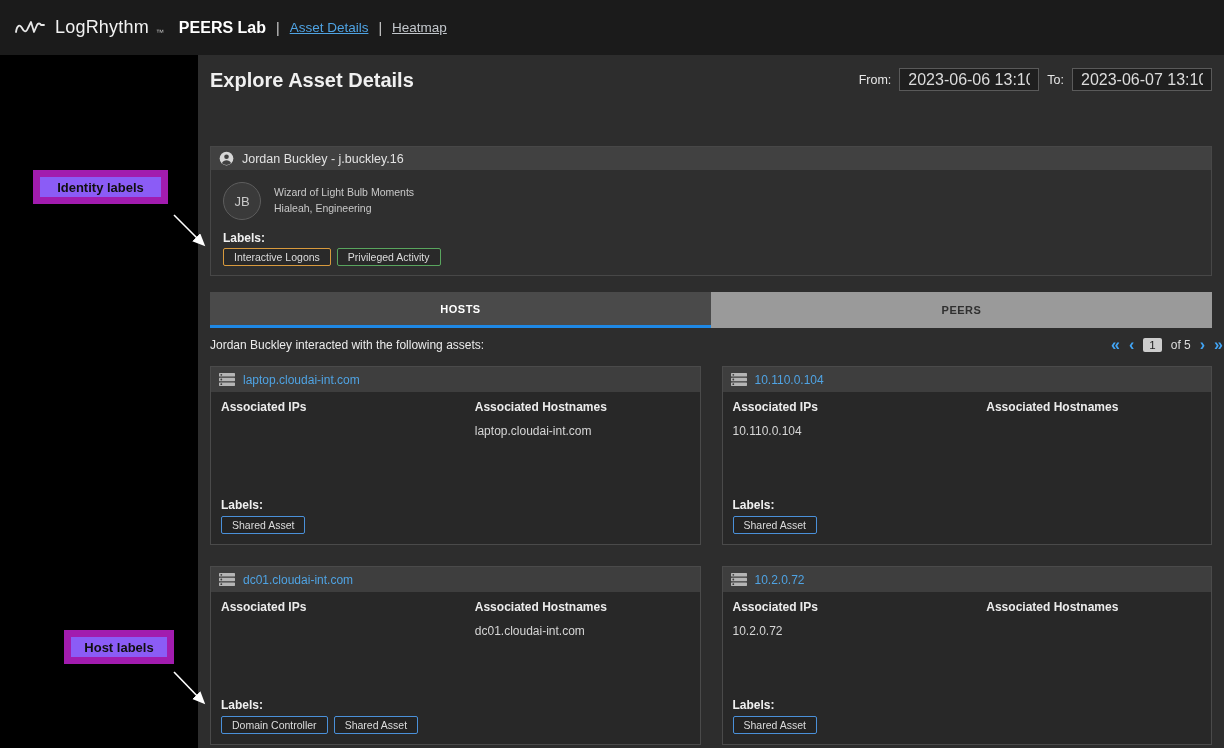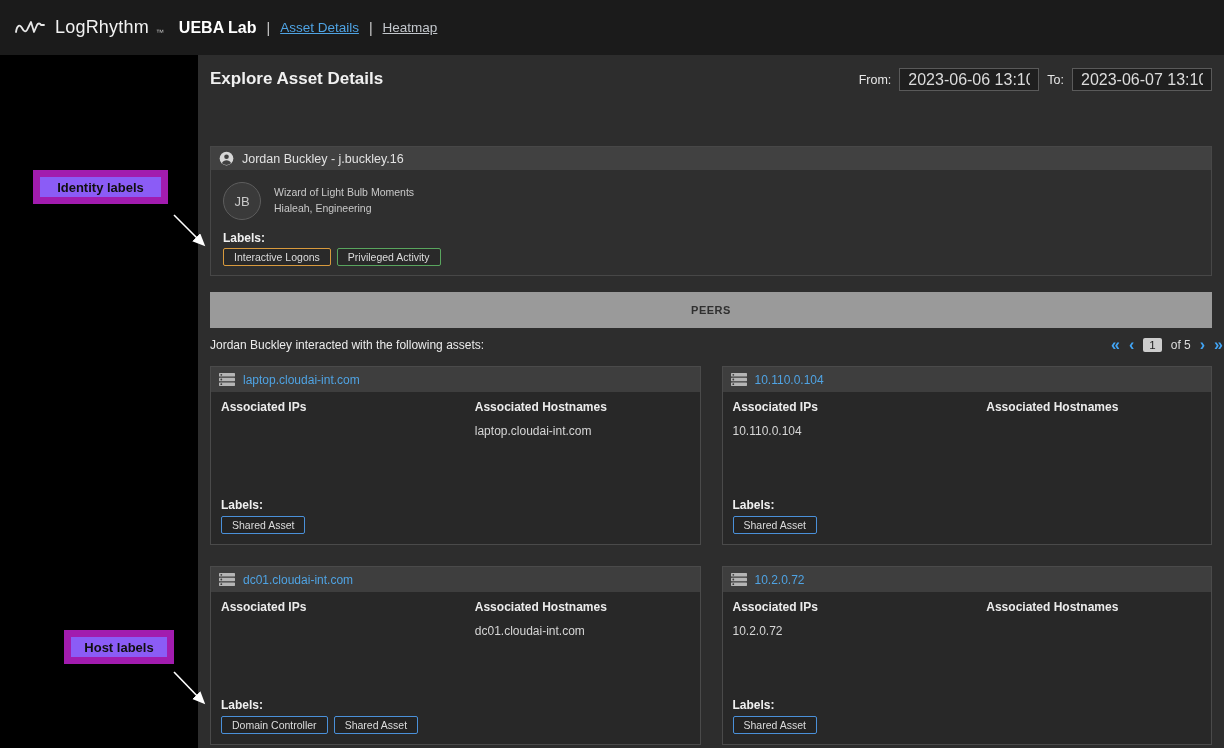--- a/index.html
+++ b/index.html
@@ -13,21 +13,21 @@
   .brand { font-size:18px; color:#f2f2f2; font-weight:500; letter-spacing:0.2px; }
   .brand-mark { font-size:8px; color:#bdbdbd; align-self:flex-start; margin-top:12px; }
   .app { font-size:16px; color:#ffffff; font-weight:700; margin-left:8px; }
   .sep { color:#cfcfcf; font-size:14px; margin:0 3px; }
   .navlink { font-size:13.5px; text-decoration:underline; cursor:pointer; color:#c3c7cc; }
   .navlink.active { color:#4fa3e3; }
 
   
   .content { position:absolute; left:198px; top:55px; width:1026px; height:693px; background:#2d2d2d; }
 
-  .page-title { position:absolute; left:12px; top:14px; font-size:17px; color:#f0f0f0; }
+  .page-title { position:absolute; left:12px; top:14px; font-size:20px; color:#f0f0f0; }
 
   .daterow { position:absolute; right:12px; top:13px; display:flex; align-items:center; gap:8px; }
   .datelabel { font-size:12.5px; color:#e8e8e8; }
   .dateinput { width:140px; height:23px; background:#1f1f1f; border:1px solid #5a5a5a;
                color:#dcdcdc; font-size:16px; padding:0 8px; font-family:"Liberation Sans",sans-serif; }
 
   .searchbar { position:absolute; left:12px; right:12px; top:52px; height:25px;
                background:#232323; border:1px solid #3e3e3e; display:flex; align-items:center; }
   .searchinput { flex:1; background:transparent; border:none; outline:none; color:#e0e0e0;
                  font-size:12px; padding:0 10px; font-family:"Liberation Sans",sans-serif; }
@@ -91,21 +91,21 @@
 <body>
 
 <header class="topbar">
   <span class="logo">
     <svg width="32" height="20" viewBox="0 0 32 20" fill="none" stroke="#e8e8e8" stroke-width="1.8" stroke-linecap="round" stroke-linejoin="round">
       <path d="M2 14 C3 7 6 6 8 10 C10 14 12 15 14 10 L17 4 L20 14 L23 7 C24 5 26 5 27 7 L30 7"></path>
     </svg>
   </span>
   <span class="brand">LogRhythm</span>
   <span class="brand-mark">™</span>
-  <span class="app">UEBA Lab</span>
+  <span class="app">PEERS Lab</span>
   <span class="sep">|</span>
   <a class="navlink active">Asset Details</a>
   <span class="sep">|</span>
   <a class="navlink">Heatmap</a>
 </header>
 
 <main class="content">
 
   <h1 class="page-title">Explore Asset Details</h1>
 
@@ -134,20 +134,21 @@
       <div>Hialeah, Engineering</div>
     </div>
     <div class="labels-heading id-labels-h">Labels:</div>
     <div class="pillrow id-pills">
       <span class="pill" style="border-color: rgb(216, 154, 61);">Interactive Logons</span>
       <span class="pill" style="border-color: rgb(89, 165, 94);">Privileged Activity</span>
     </div>
   </section>
 
   <div class="tabs">
+    <div class="tab active">HOSTS</div>
     <div class="tab inactive">PEERS</div>
   </div>
 
   <div class="introrow">
     <span class="introtext">Jordan Buckley interacted with the following assets:</span>
     <span class="pager">
       <span class="pgarrow">«</span>
       <span class="pgarrow">‹</span>
       <span class="pgbox">1</span>
       <span class="pgcount">of 5</span>

